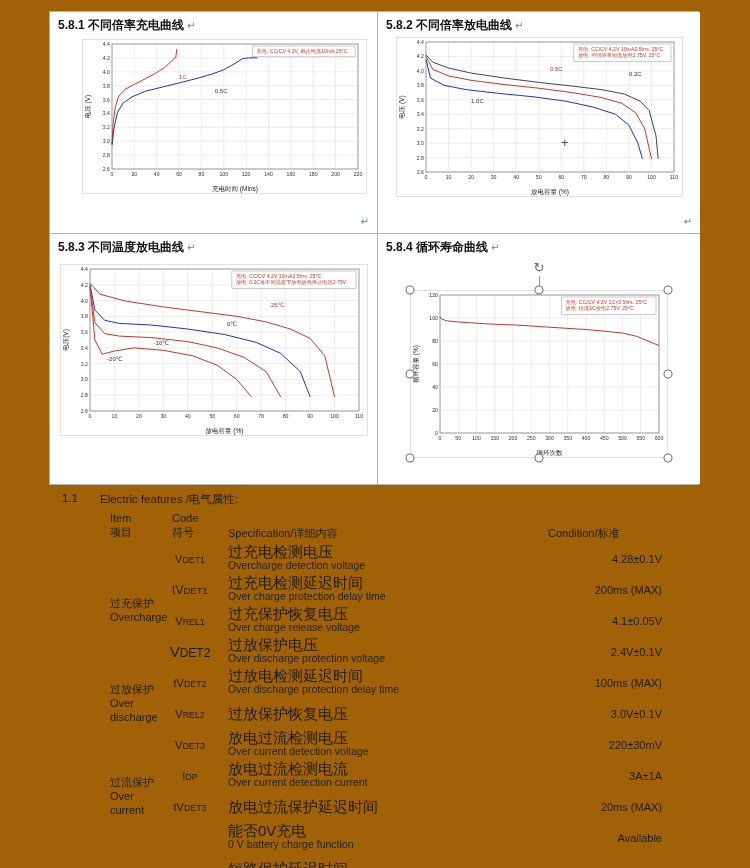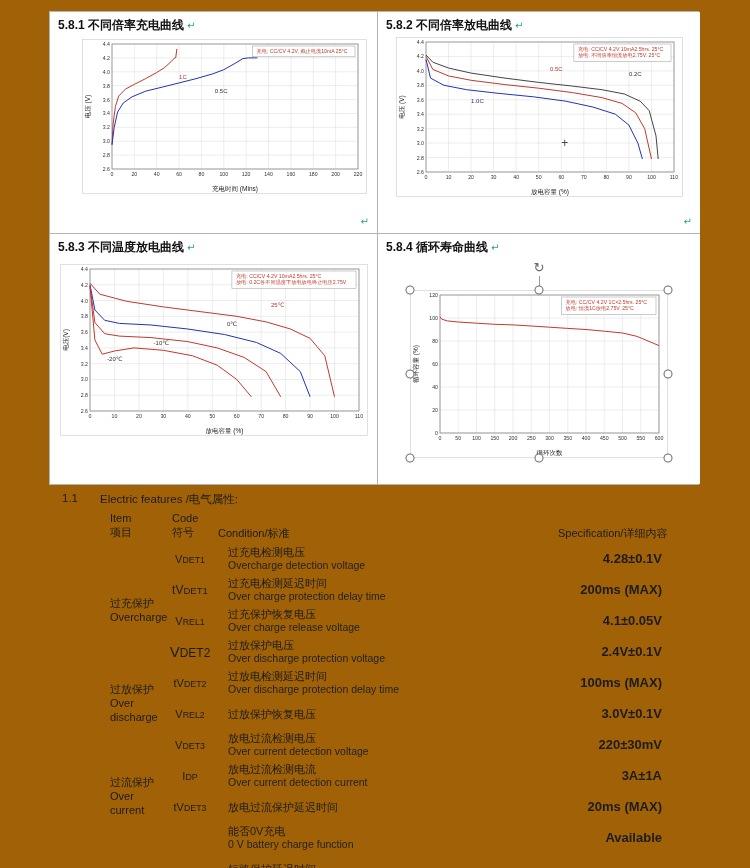--- a/index.html
+++ b/index.html
@@ -42,23 +42,23 @@
   .code-hdr{padding-left:10px;}
   .spec-hdr{align-self:end;padding:0 0 3px 10px;}
   .cond-hdr{align-self:end;padding-bottom:3px;}
   .gcell{grid-row:span 3;align-self:center;padding-left:14px;line-height:14px;margin-top:40px;}
   .gcell.single{grid-row:span 1;}
   .code-cell{align-self:center;justify-self:center;font-size:11px;white-space:nowrap;}
   .code-cell.lg1{font-size:12px;}
   .code-cell.lg2{font-size:15px;}
   .codesub{font-size:0.8em;}
   .spec-cell{padding-left:10px;align-self:center;}
-  .spec-cell .cn{font-size:11px;line-height:14px;}
+  .spec-cell .cn{font-size:15px;line-height:14px;}
   .spec-cell .en{font-size:10.5px;line-height:13px;color:#222;}
-  .cond-cell{align-self:center;text-align:right;padding-right:40px;font-size:13px;white-space:nowrap;font-weight:bold;}
+  .cond-cell{align-self:center;text-align:right;padding-right:40px;font-size:11px;white-space:nowrap;}
 </style>
 </head>
 <body>
 
 <div class="page">
 
   <div class="chart-grid">
 
     <div class="cell br bb">
       <div class="sec-title"><span>5.8.1 不同倍率充电曲线</span><span class="pilcrow">↵</span></div>
@@ -327,22 +327,22 @@
     <div class="ftable">
 
       <div class="hcell item-hdr">
         <div>Item</div>
           <div>项目</div>
       </div>
       <div class="hcell code-hdr">
         <div>Code</div>
           <div>符号</div>
       </div>
+      <div class="hcell spec-hdr">Specification/详细内容</div>
       <div class="hcell cond-hdr">Condition/标准</div>
-      <div class="hcell spec-hdr">Specification/详细内容</div>
 
       <div class="gcell">
         <div>过充保护</div>
           <div>Overcharge</div>
       </div>
       <div class="code-cell"><span>V</span><span class="codesub">DET1</span></div>
       <div class="spec-cell">
           <div class="cn">过充电检测电压</div>
           <div class="en">Overcharge detection voltage</div>
         </div>

